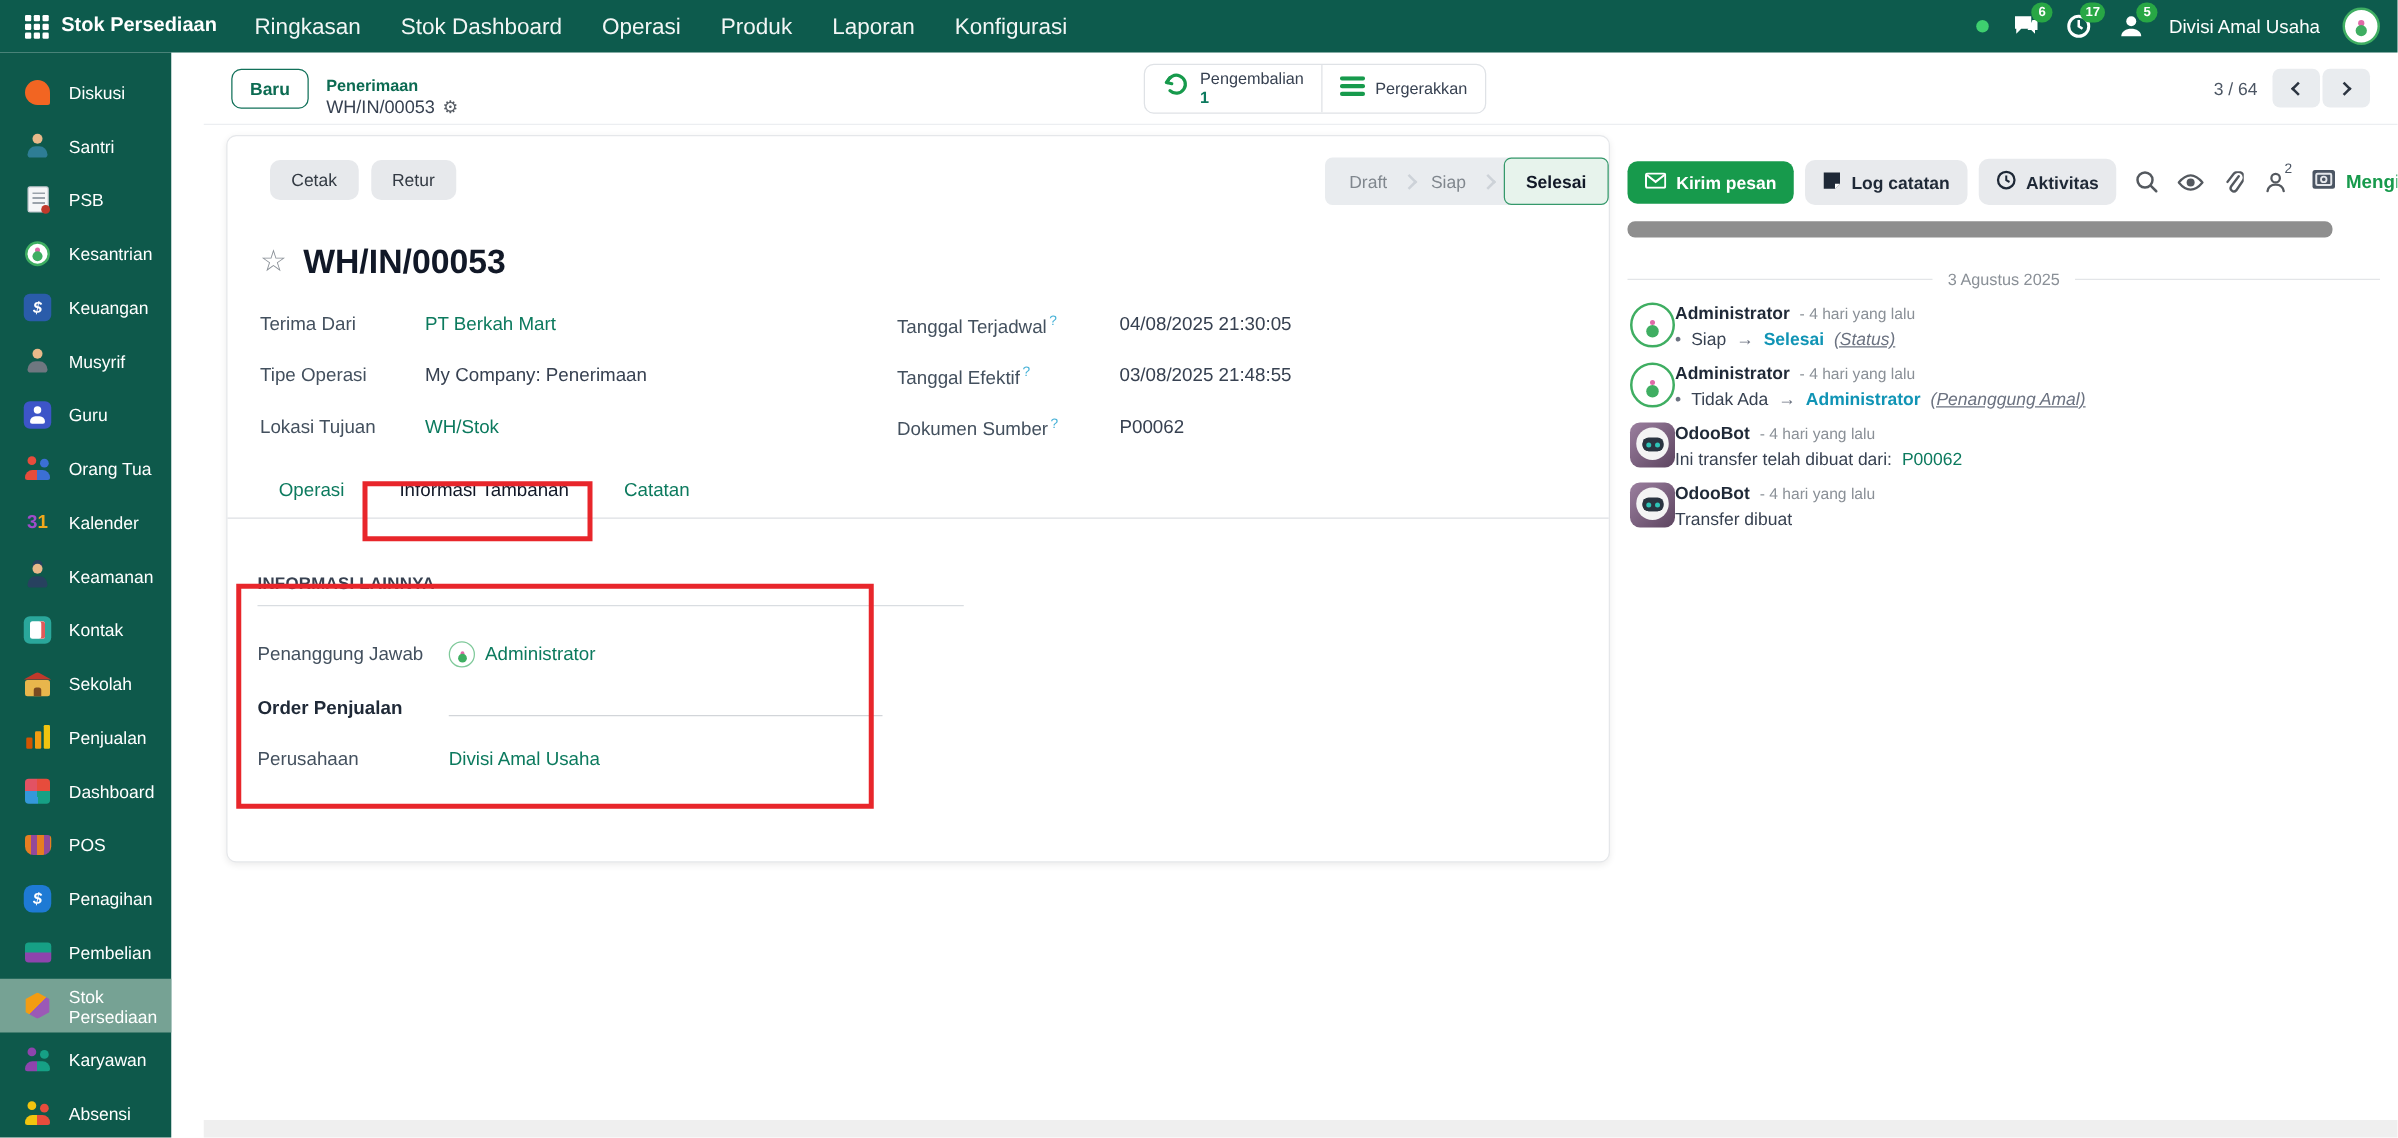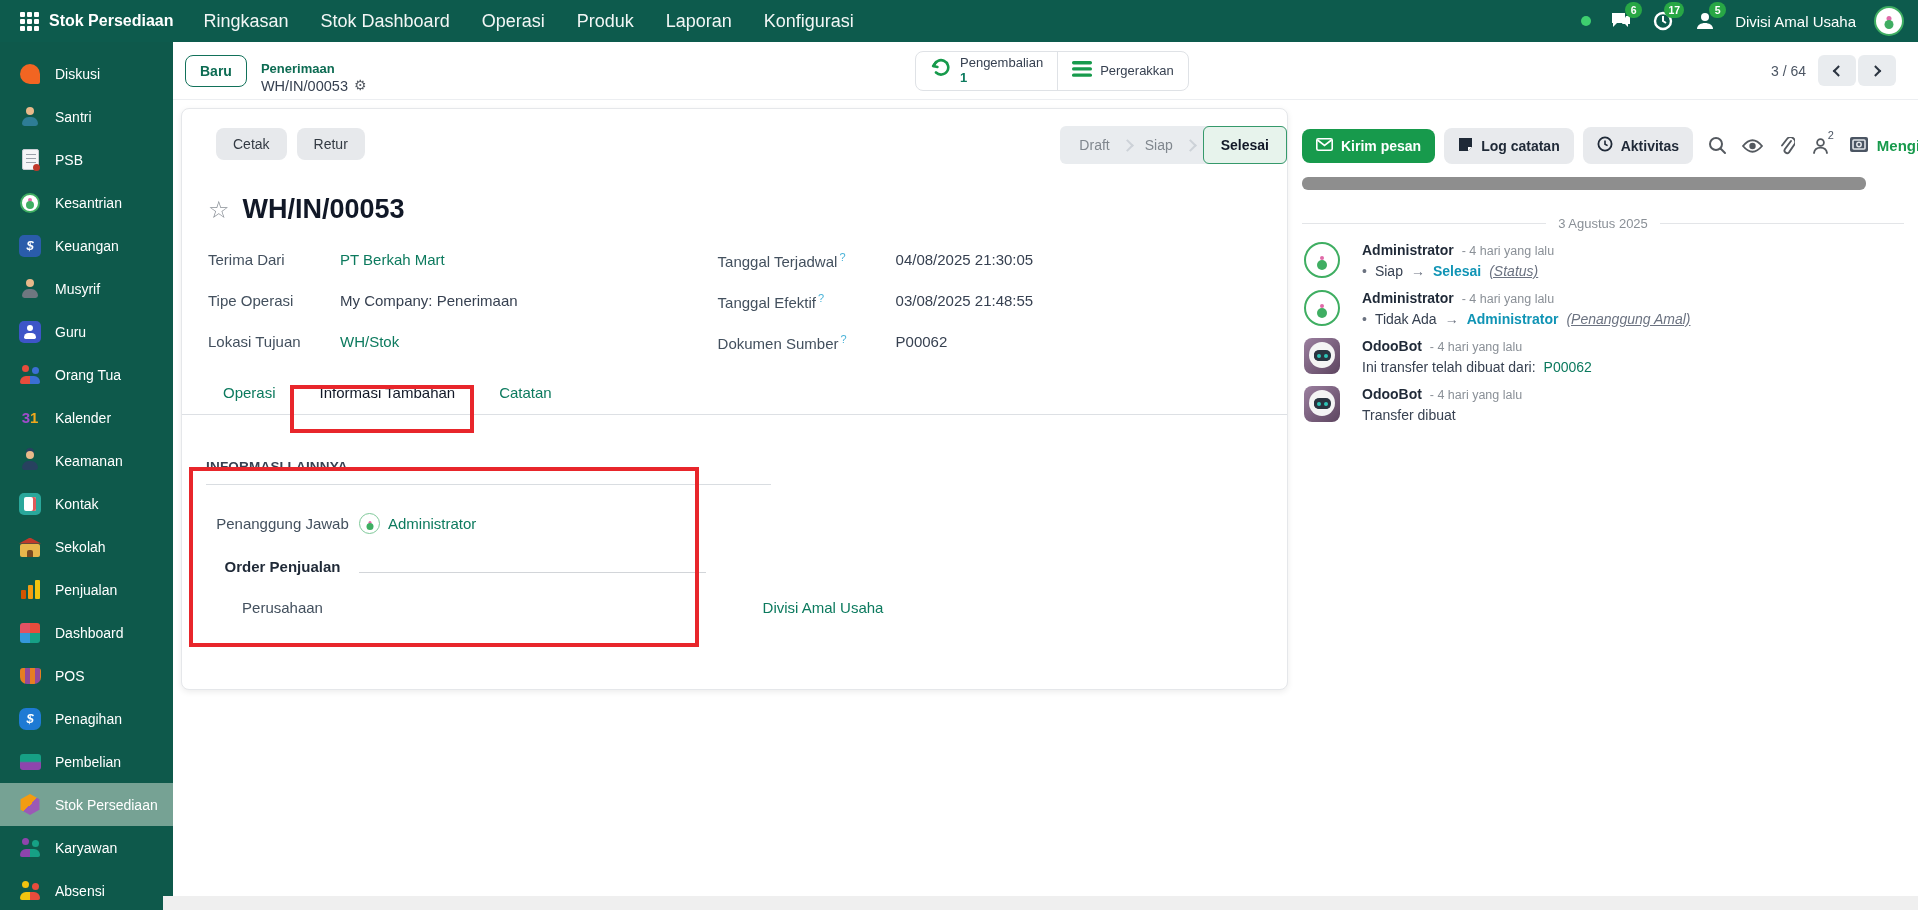--- a/index.html
+++ b/index.html
@@ -15,21 +15,21 @@
   .nav-right { margin-left:auto; display:flex; align-items:center; gap:18px; }
   .presence-dot { width:10px; height:10px; border-radius:50%; background:#3ecf6f; }
   .nav-ic { position:relative; width:24px; height:24px; display:flex; align-items:center; justify-content:center; cursor:pointer; }
   .nav-ic svg { display:block; }
   .badge { position:absolute; top:-7px; right:-9px; min-width:17px; height:16px; padding:0 4px; background:#28a745; border-radius:9px; font-size:10.5px; font-weight:700; color:#fff; display:flex; align-items:center; justify-content:center; }
   .nav-user { font-size:15px; }
   .avatar-emblem { width:30px; height:30px; border-radius:50%; background:#fff; border:2px solid #3fae62; position:relative; }
   .avatar-emblem::after { content:""; position:absolute; left:50%; bottom:5px; transform:translateX(-50%); width:9px; height:9px; border-radius:50%; background:#3fae62; box-shadow:0 -6px 0 -2px #e06aa8; }
 
   
-  .sidebar { position:absolute; left:0; top:42px; width:173px; height:868px; background:#0e594b; padding-top:10px; z-index:30; }
+  .sidebar { position:absolute; left:0; top:42px; width:137px; height:868px; background:#0e594b; padding-top:10px; z-index:30; }
   .side-item { height:43px; display:flex; align-items:center; gap:13px; padding-left:18px; color:#fff; font-size:14px; cursor:pointer; }
   .side-item.active { background:#76a294; }
   .si { width:24px; height:24px; flex:0 0 24px; display:flex; align-items:center; justify-content:center; position:relative; }
 
   .i-diskusi { width:20px; height:20px; background:#f26522; border-radius:50% 50% 10% 50%; }
   .pers { position:relative; width:18px; height:19px; }
   .pers::before { content:""; position:absolute; top:0; left:50%; transform:translateX(-50%); width:8px; height:8px; border-radius:50%; background:var(--h,#e9b98a); }
   .pers::after  { content:""; position:absolute; bottom:0; left:50%; transform:translateX(-50%); width:16px; height:9px; border-radius:8px 8px 3px 3px; background:var(--b,#555); }
   .i-santri { --h:#e9b98a; --b:#2e7d95; }
   .i-musyrif { --h:#e9b98a; --b:#6f7780; }
@@ -106,21 +106,21 @@
   .flabel { font-size:15px; color:#43505e; }
   .fvalue { font-size:15px; color:#374151; }
   a.link { color:#0c7a5e; text-decoration:none; cursor:pointer; }
   .help { color:#4ab3d8; font-size:11px; vertical-align:super; margin-left:2px; }
   .tabs { display:flex; gap:44px; padding:32px 0 0 41px; border-bottom:1px solid #dde0e4; position:relative; }
   .tab { font-size:15px; padding-bottom:13px; cursor:pointer; color:#0c7a5e; }
   .tab.active { color:#111827; font-weight:400; }
   .info-sec { padding:44px 0 0 24px; }
   .info-head { font-size:13.5px; font-weight:700; color:#374151; letter-spacing:.2px; }
   .info-hr { width:565px; border:none; border-top:1px solid #d9dde1; margin-top:10px; }
-  .info-grid { display:grid; grid-template-columns:153px auto; row-gap:24px; margin-top:28px; align-items:center;text-align:center; }
+  .info-grid { display:grid; grid-template-columns:153px auto; row-gap:24px; margin-top:28px; align-items:center; }
   .ilabel { font-size:15px; color:#43505e; }
   .ilabel.req { font-weight:700; color:#1f2937; }
   .resp { display:flex; align-items:center; gap:8px; }
   .mini-emblem { width:21px; height:21px; border-radius:50%; background:#fff; border:1.5px solid #7fc99a; position:relative; }
   .mini-emblem::after { content:""; position:absolute; left:50%; bottom:3px; transform:translateX(-50%); width:7px; height:7px; border-radius:50%; background:#3fae62; box-shadow:0 -4px 0 -2px #e06aa8; }
   .empty-line { width:347px; height:1px; background:#d2d5d9; align-self:end; margin-bottom:2px; }
   .annot { position:absolute; border:4px solid #e8262b; z-index:25; pointer-events:none; }
   .annot.tab-box { left:108px; top:276px; width:184px; height:48px; }
   .annot.info-box { left:7px; top:358px; width:510px; height:180px; }
 
@@ -128,21 +128,21 @@
   .chatter { position:absolute; left:1288px; top:100px; width:630px; height:810px; background:#fff; overflow:hidden; }
   .chat-btns { display:flex; align-items:center; gap:9px; padding:27px 0 0 14px; white-space:nowrap; }
   .btn-green { background:#179a4c; color:#fff; border:none; border-radius:8px; font-weight:700; font-size:14px; padding:9px 14px; display:flex; align-items:center; gap:8px; cursor:pointer; font-family:inherit; }
   .btn-chat-gray { background:#e8eaed; color:#1f2937; border:none; border-radius:8px; font-weight:700; font-size:14px; padding:9px 14px; display:flex; align-items:center; gap:8px; cursor:pointer; font-family:inherit; }
   .tool-ic { width:26px; height:26px; display:flex; align-items:center; justify-content:center; cursor:pointer; position:relative; margin-left:6px; }
   .fcount { position:absolute; top:-4px; right:-4px; font-size:11px; color:#4b5563; }
   .follow { display:flex; align-items:center; gap:8px; margin-left:10px; color:#179a4c; font-weight:700; font-size:15px; cursor:pointer; overflow:hidden; }
   .loadbar { margin:13px 0 0 14px; width:564px; height:13px; border-radius:6px; background:#8e8e8e; }
   .date-div { display:flex; align-items:center; gap:12px; margin:26px 14px 0 14px; color:#8a9097; font-size:13px; }
   .date-div::before, .date-div::after { content:""; flex:1; height:1px; background:#e3e5e8; }
-  .msg { display:flex; gap:22px; padding:11px 26px 0 16px; }
+  .msg { display:flex; gap:0; padding:11px 26px 0 16px; }
   .msg-avatar { width:36px; height:36px; flex:0 0 36px; border-radius:50%; background:#fff; border:2px solid #3fae62; position:relative; }
   .msg-avatar::after { content:""; position:absolute; left:50%; bottom:6px; transform:translateX(-50%); width:10px; height:10px; border-radius:50%; background:#3fae62; box-shadow:0 -7px 0 -3px #e06aa8; }
   .bot-avatar { width:36px; height:36px; flex:0 0 36px; border-radius:8px; background:linear-gradient(135deg,#9b7f9f,#5d4560); position:relative; }
   .bot-avatar::before { content:""; position:absolute; left:5px; top:4px; width:26px; height:26px; border-radius:50%; background:#f4f4f4; }
   .bot-avatar::after { content:""; position:absolute; left:10px; top:12px; width:17px; height:11px; border-radius:5px; background:#2a3440; box-shadow:inset 3px -3px 0 -1px #2a3440; }
   .bot-eyes { position:absolute; left:13px; top:16px; width:4px; height:4px; border-radius:50%; background:#2ec4b6; box-shadow:7px 0 0 #2ec4b6; z-index:2; }
   .msg-head { font-size:14px; color:#1f2937; }
   .msg-author { font-weight:700; cursor:pointer; }
   .msg-time { color:#8a9097; font-size:12.5px; margin-left:4px; }
   .msg-body { font-size:14px; color:#374151; margin-top:5px; display:flex; align-items:center; gap:8px; }

